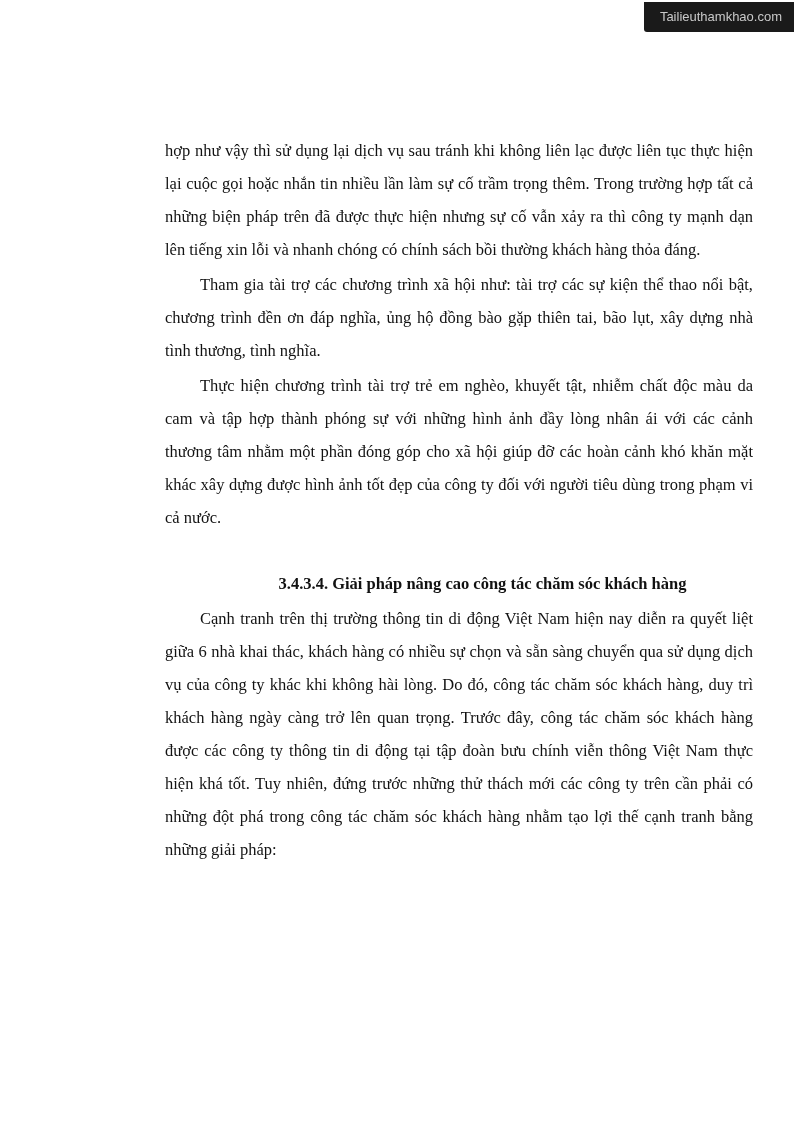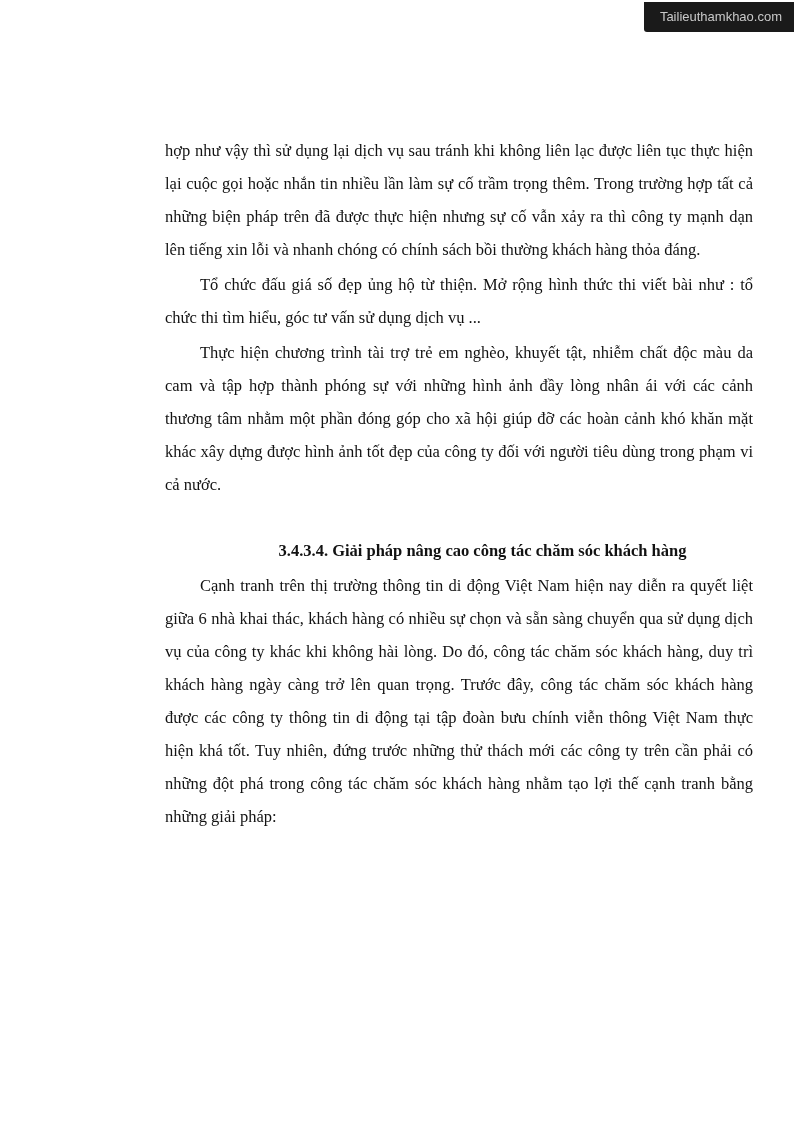--- a/index.html
+++ b/index.html
@@ -67,22 +67,22 @@
 
 <div class="page">
 
   <div class="watermark">Tailieuthamkhao.com</div>
 
 
   <div class="content">
 
     <p class="no-indent">hợp như vậy thì sử dụng lại dịch vụ sau tránh khi không liên lạc được liên tục thực hiện lại cuộc gọi hoặc nhắn tin nhiều lần làm sự cố trầm trọng thêm. Trong trường hợp tất cả những biện pháp trên đã được thực hiện nhưng sự cố vẫn xảy ra thì công ty mạnh dạn lên tiếng xin lỗi và nhanh chóng có chính sách bồi thường khách hàng thỏa đáng.</p>
 
+    <p class="body-para">Tham gia tài trợ các chương trình xã hội như: tài trợ các sự kiện thể thao nổi bật, chương trình đền ơn đáp nghĩa, ủng hộ đồng bào gặp thiên tai, bão lụt, xây dựng nhà tình thương, tình nghĩa.</p>
 
-    <p class="body-para">Tổ chức đấu giá số đẹp ủng hộ từ thiện. Mở rộng hình thức thi viết bài như : tổ chức thi tìm hiểu, góc tư vấn sử dụng dịch vụ ...</p>
 
     <p class="body-para">Thực hiện chương trình tài trợ trẻ em nghèo, khuyết tật, nhiễm chất độc màu da cam và tập hợp thành phóng sự với những hình ảnh đầy lòng nhân ái với các cảnh thương tâm nhằm một phần đóng góp cho xã hội giúp đỡ các hoàn cảnh khó khăn mặt khác xây dựng được hình ảnh tốt đẹp của công ty đối với người tiêu dùng trong phạm vi cả nước.</p>
 
     <p class="heading">3.4.3.4. Giải pháp nâng cao công tác chăm sóc khách hàng</p>
 
 
     <p class="body-para">Cạnh tranh trên thị trường thông tin di động Việt Nam hiện nay diễn ra quyết liệt giữa 6 nhà khai thác, khách hàng có nhiều sự chọn và sẵn sàng chuyển qua sử dụng dịch vụ của công ty khác khi không hài lòng. Do đó, công tác chăm sóc khách hàng, duy trì khách hàng ngày càng trở lên quan trọng. Trước đây, công tác chăm sóc khách hàng được các công ty thông tin di động tại tập đoàn bưu chính viễn thông Việt Nam thực hiện khá tốt. Tuy nhiên, đứng trước những thử thách mới các công ty trên cần phải có những đột phá trong công tác chăm sóc khách hàng nhằm tạo lợi thế cạnh tranh bằng những giải pháp:</p>
 
   </div>
 

